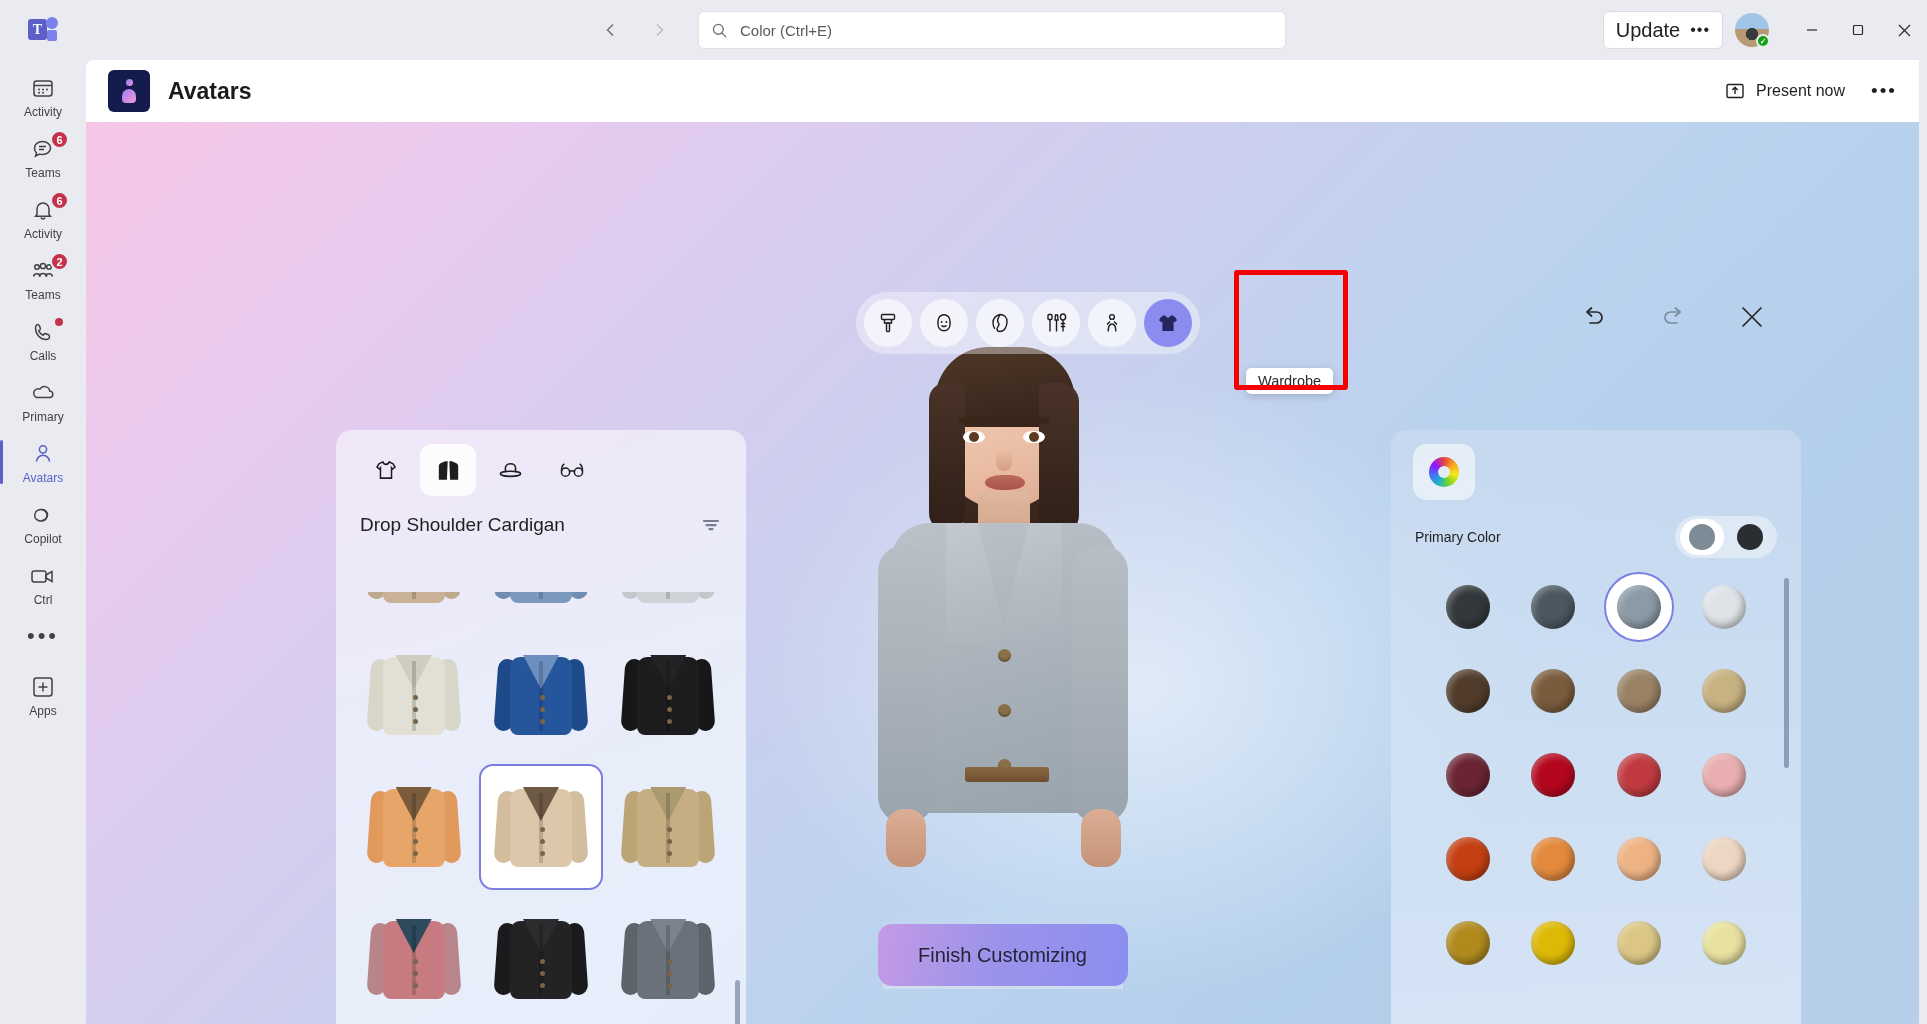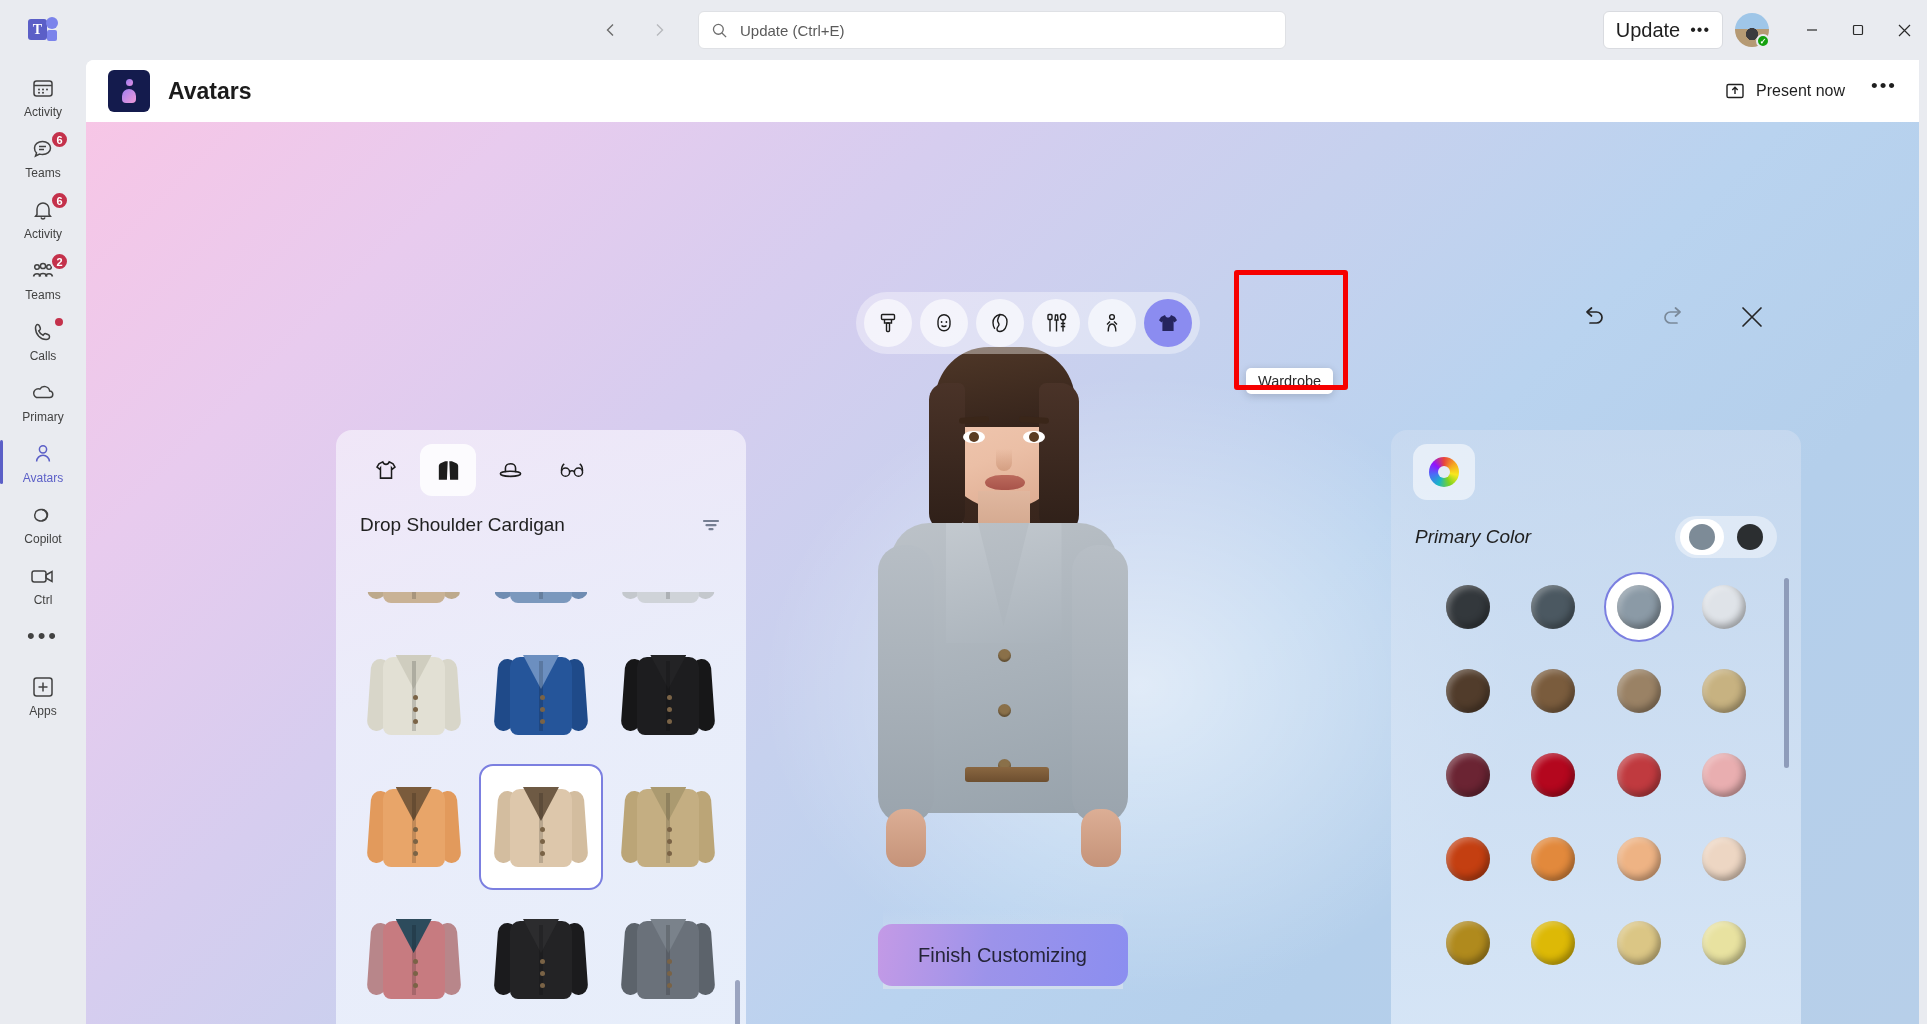--- a/index.html
+++ b/index.html
@@ -170,21 +170,21 @@
     position: absolute; top: 0; left: 3.5px; width: 7px; height: 7px; border-radius: 50%;
     background: linear-gradient(135deg,#9a7cf0,#e490e0);
   }
   .app-icon .fig .bod {
     position: absolute; bottom: 0; left: 0; width: 14px; height: 14px;
     border-radius: 7px 7px 4px 4px;
     background: linear-gradient(135deg,#a07ff2,#f09ad8);
   }
   .app-title { font-size: 23px; font-weight: bold; color: #1b1b1b; }
   .app-header-right {
-    margin-left: auto; display: flex; align-items: flex-start; gap: 26px;
+    margin-left: auto; display: flex; align-items: center; gap: 26px;
   }
   .present-btn {
     display: flex; align-items: center; gap: 11px; cursor: pointer;
     color: #1f1f1f; font-size: 16px;
   }
   .hdr-dots { font-size: 19px; color: #1f1f1f; letter-spacing: 2px; line-height: 8px; cursor: pointer; }
 
   
   .stage {
     flex: 1; position: relative; min-height: 0;
@@ -446,21 +446,21 @@
     background: conic-gradient(#e8453c,#f5a623,#f8e71c,#7ed321,#18b5c8,#4a6cf7,#9013fe,#e8453c);
     position: relative;
   }
   .color-wheel::after {
     content: ""; position: absolute; left: 9px; top: 9px;
     width: 12px; height: 12px; border-radius: 50%; background: #e4ebf5;
   }
   .cp-head {
     display: flex; align-items: center; padding: 16px 24px 6px;
   }
-  .cp-label { font-size: 19px; color: #1f1f1f; font-style: italic; }
+  .cp-label { font-size: 14px; color: #1f1f1f; }
   .cp-toggle {
     margin-left: auto;
     height: 42px; border-radius: 21px;
     background: rgba(255,255,255,0.42);
     display: flex; align-items: center; padding: 0 5px; gap: 4px;
   }
   .cp-toggle .seg {
     width: 44px; height: 36px; border-radius: 18px;
     display: flex; align-items: center; justify-content: center; cursor: pointer;
   }
@@ -516,21 +516,21 @@
       </div>
     </div>
 
     <div class="searchbox">
       <span class="s-icon">
         <svg width="17" height="17" viewBox="0 0 18 18" fill="none" stroke="currentColor" stroke-width="1.4">
           <circle cx="7.8" cy="7.8" r="5.2"></circle>
             <path d="M11.6 11.6 L16 16"></path>
         </svg>
       </span>
-      <span class="s-text">Update (Ctrl+E)</span>
+      <span class="s-text">Color (Ctrl+E)</span>
     </div>
 
     <div class="tb-right">
       <div class="update-btn">
         <span class="lbl">Update</span>
         <span class="dots">•••</span>
       </div>
       <div class="tb-avatar">
         <div class="pic"></div>
         <div class="badge">✓</div>

